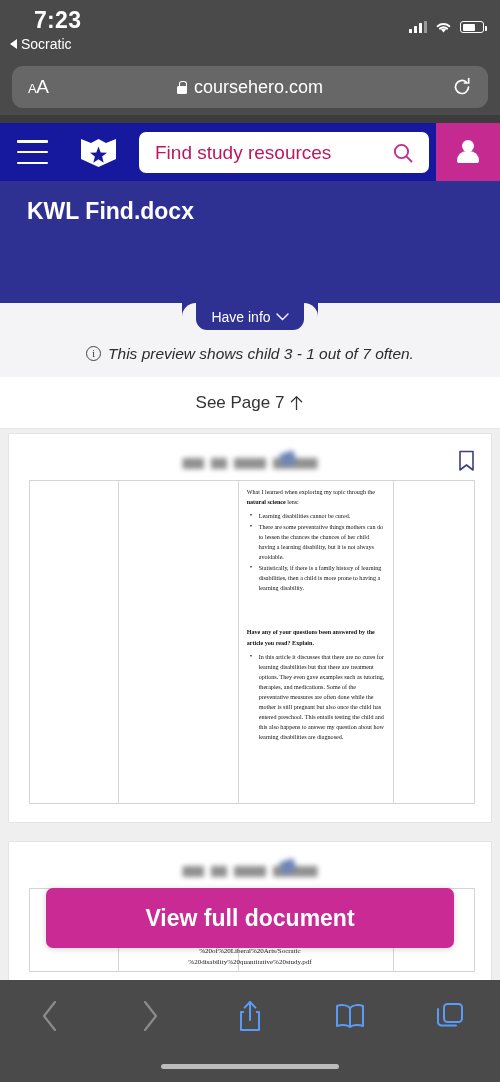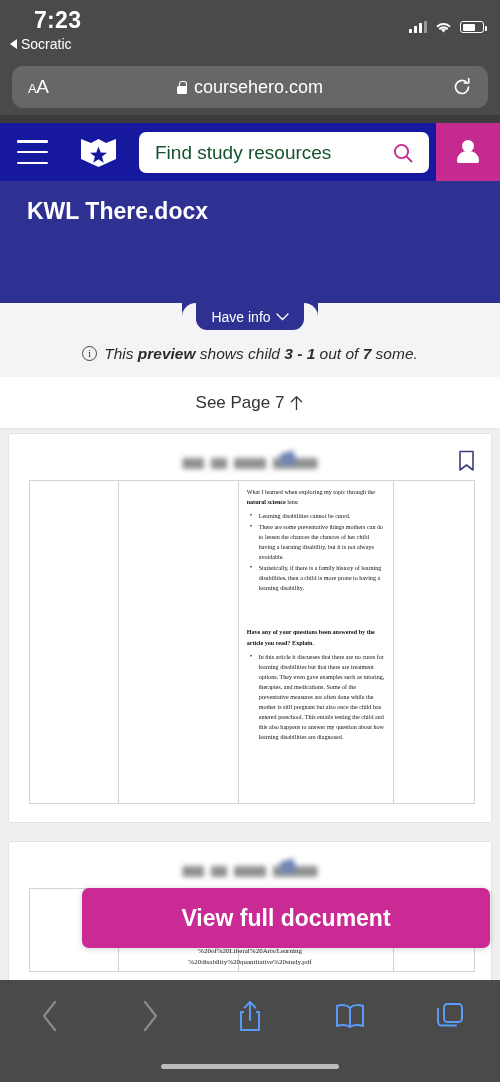--- a/index.html
+++ b/index.html
@@ -35,21 +35,21 @@
   .lock::after{content:""; position:absolute; left:2px; top:0; width:6px; height:7px; border:1.8px solid #fff; border-bottom:none; border-radius:3px 3px 0 0;}
   .url-text { color:#fff; font-size:18px; }
   .reload { position:absolute; right:16px; width:20px; height:20px; }
 
   
   .ch-nav { position:absolute; top:123px; left:0; width:500px; height:58px; background:#16189e; }
   .hamburger { position:absolute; left:17px; top:17px; width:31px; height:24px; display:flex; flex-direction:column; justify-content:space-between; }
   .hamburger span { display:block; height:2.5px; background:#fff; border-radius:1px; }
   .ch-logo { position:absolute; left:79px; top:14px; width:39px; height:32px; }
   .search-box { position:absolute; left:139px; top:9px; width:290px; height:41px; background:#fff; border-radius:7px; display:flex; align-items:center; }
-  .search-ph { flex:1; padding-left:16px; color:#14532d; font-size:19px; }
+  .search-ph { flex:1; padding-left:16px; color:#be185d; font-size:19px; }
   .search-ico { margin-right:14px; }
   .avatar-btn { position:absolute; right:0; top:0; width:64px; height:58px; background:#c42a8f; display:flex; align-items:center; justify-content:center; }
   .person { width:22px; height:24px; position:relative; }
   .person::before{content:""; position:absolute; left:5px; top:0; width:12px; height:12px; background:#fff; border-radius:50%;}
   .person::after{content:""; position:absolute; left:0; bottom:1px; width:22px; height:12px; background:#fff; border-radius:11px 11px 3px 3px;}
 
   
   .doc-head { position:absolute; top:181px; left:0; width:500px; height:122px; background:#2e3192; }
   .doc-title { position:absolute; left:27px; top:17px; color:#fff; font-size:23px; font-weight:bold; }
   .doc-tag { position:absolute; left:27px; top:62px; height:32px; padding:0 19px; border:1.5px solid #b9bbe0; border-radius:16px; color:#fff; font-size:15px; display:flex; align-items:center; }
@@ -57,21 +57,21 @@
   
   .moreinfo-row { position:absolute; top:303px; left:0; width:500px; height:27px; background:#f4f4f6; }
   .moreinfo-tab { position:absolute; left:196px; top:0; width:108px; height:27px; background:#2e3192; border-radius:0 0 11px 11px; color:#fff; font-size:14px; display:flex; align-items:center; justify-content:center; gap:5px; }
   .notch { position:absolute; top:0; width:14px; height:14px; background:#2e3192; }
   .notch.l { left:182px; } .notch.r { right:182px; }
   .notch::after{content:""; position:absolute; inset:0; background:#f4f4f6; border-radius:50%; transform:scale(2); transform-origin:var(--o);}
   .notch.l::after{--o:top left;} .notch.r::after{--o:top right;}
 
   
   .prev-banner { position:absolute; top:330px; left:0; width:500px; height:47px; background:#f4f4f6; display:flex; align-items:center; justify-content:center; gap:7px; color:#2c2c2c; font-size:15.5px; font-style:italic; }
-  .prev-banner b { font-weight:bold; }
+  .prev-banner b { font-weight:normal; }
   .i-circle { width:15px; height:15px; border:1.3px solid #444; border-radius:50%; font-size:10px; font-style:normal; display:flex; align-items:center; justify-content:center; font-family:"Liberation Serif", serif; }
 
   .seepage { position:absolute; top:377px; left:0; width:500px; height:52px; background:#fff; display:flex; align-items:center; justify-content:center; gap:5px; color:#333; font-size:17px; border-bottom:1px solid #e6e6e6; }
 
   
   .docarea { position:absolute; top:429px; left:0; width:500px; height:551px; background:#efefef; overflow:hidden; }
   .page-card { position:relative; margin:4px 8px 0 8px; background:#fff; border:1px solid #e4e4e4; border-radius:2px; }
   .page1 { height:390px; }
   .page2 { height:150px; margin-top:18px; }
   .bookmark-btn { position:absolute; right:10px; top:12px; width:30px; height:30px; display:flex; align-items:center; justify-content:center; }
@@ -91,21 +91,21 @@
   .doc-text ul { list-style:none; }
   .doc-text li { position:relative; padding-left:12px; margin-bottom:1px; }
   .doc-text li::before{content:"\2022"; position:absolute; left:3px; top:-1px; font-size:7px;}
   .blk2 { margin-top:34px; }
 
   .url-frag { position:absolute; left:50%; transform:translateX(-50%); top:104px; width:190px; text-align:center;
      font-family:"Liberation Serif", serif; font-size:7px; line-height:1.5; color:#222; }
 
   
   .cta { position:absolute; left:46px; top:888px; width:408px; height:60px; background:#c92a93; border-radius:7px;
-     color:#fff; font-size:23px; font-weight:bold; display:flex; align-items:center; justify-content:center; box-shadow:0 1px 6px rgba(0,0,0,.18);margin-left:36px; }
+     color:#fff; font-size:23px; font-weight:bold; display:flex; align-items:center; justify-content:center; box-shadow:0 1px 6px rgba(0,0,0,.18); }
 
   
   .toolbar { position:absolute; bottom:0; left:0; width:500px; height:102px; background:#4a4a4a; }
   .tb-icons { position:absolute; top:14px; left:0; width:500px; height:44px; display:flex; align-items:center; }
   .tb-item { flex:1; display:flex; align-items:center; justify-content:center; }
   .home-ind { position:absolute; bottom:13px; left:50%; transform:translateX(-50%); width:178px; height:5px; background:#bcbcbc; border-radius:3px; }
 </style>
 </head>
 <body>
 
@@ -165,37 +165,37 @@
         <circle cx="10.5" cy="10.5" r="6.6" stroke="#c42a8f" stroke-width="1.9" fill="none"></circle>
         <line x1="15.4" y1="15.4" x2="20.5" y2="20.5" stroke="#c42a8f" stroke-width="1.9" stroke-linecap="round"></line>
       </svg>
     </div>
     <div class="avatar-btn">
       <span class="person"></span>
     </div>
   </div>
 
   <div class="doc-head">
-    <div class="doc-title">KWL There.docx</div>
+    <div class="doc-title">KWL Find.docx</div>
   </div>
 
   <div class="moreinfo-row">
     <span class="notch l"></span>
     <span class="notch r"></span>
     <div class="moreinfo-tab">
       <span>Have info</span>
       <svg width="13" height="8" viewBox="0 0 13 8">
         <path d="M1 1 L6.5 6.6 L12 1" stroke="#fff" stroke-width="1.4" fill="none" stroke-linecap="round"></path>
       </svg>
     </div>
   </div>
 
   <div class="prev-banner">
     <span class="i-circle">i</span>
-    <span><span>This </span><b>preview</b><span> shows child </span><b>3 - 1</b><span> out of </span><b>7</b><span> some.</span></span>
+    <span><span>This </span><b>preview</b><span> shows child </span><b>3 - 1</b><span> out of </span><b>7</b><span> often.</span></span>
   </div>
 
   <div class="seepage">
     <span>See Page 7</span>
     <svg width="15" height="16" viewBox="0 0 15 16">
       <line x1="7.5" y1="15" x2="7.5" y2="2" stroke="#333" stroke-width="1.3"></line>
       <path d="M2.4 6.8 L7.5 1.6 L12.6 6.8" stroke="#333" stroke-width="1.3" fill="none" stroke-linecap="round" stroke-linejoin="round"></path>
     </svg>
   </div>
 
@@ -234,21 +234,21 @@
 
     <div class="page-card page2">
       <div class="blurtitle"></div>
       <div class="kwl-table">
         <div class="kwl-col c1"></div>
         <div class="kwl-col c2"></div>
         <div class="kwl-col c3"></div>
         <div class="kwl-col c4"></div>
       </div>
       <div class="url-frag">
-        <div>%20of%20Liberal%20Arts/Learning</div>
+        <div>%20of%20Liberal%20Arts/Socratic</div>
         <div>%20disability%20quantitative%20study.pdf</div>
       </div>
     </div>
 
   </div>
 
   <div class="cta">View full document</div>
 
   <div class="toolbar">
     <div class="tb-icons">

